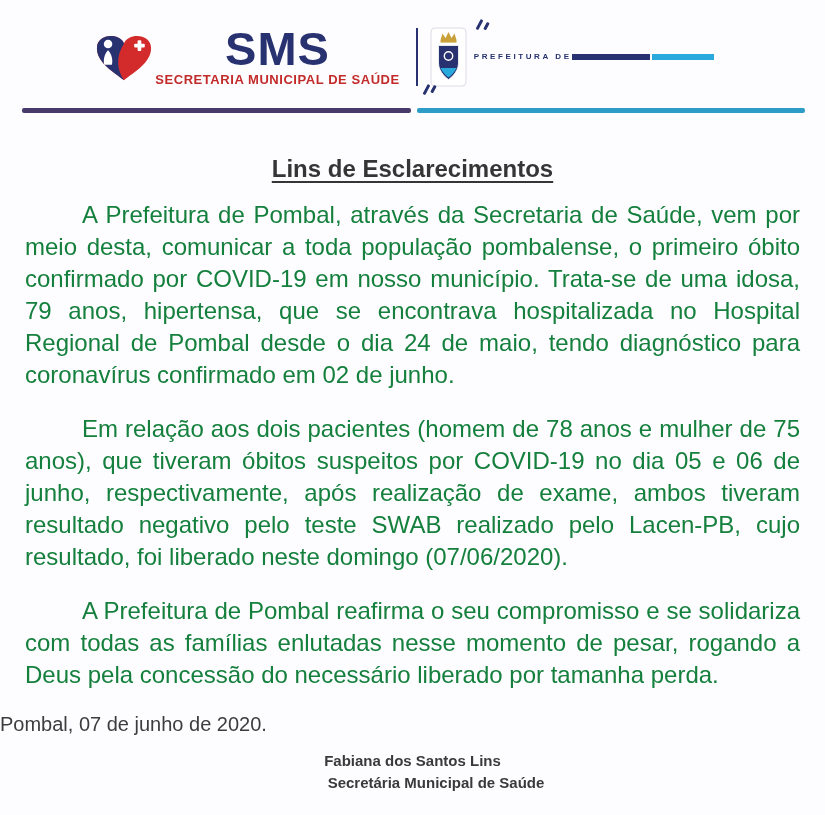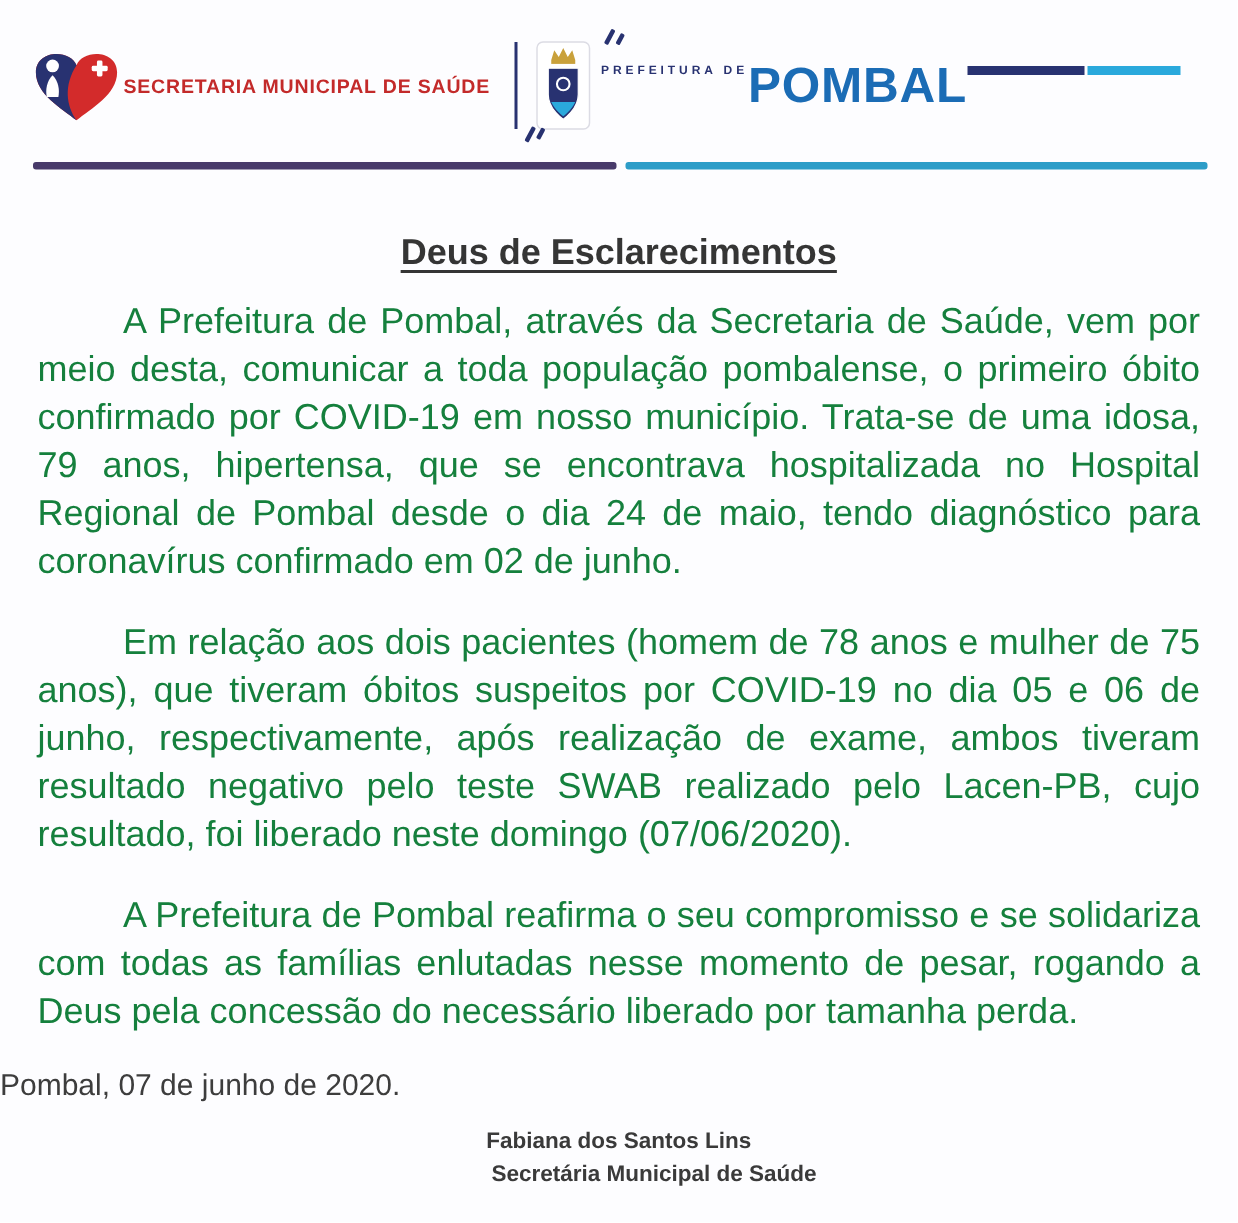--- a/index.html
+++ b/index.html
@@ -105,20 +105,21 @@
 
         <path d="M30 13 C26 2 2 2 2 18 C2 33 20 43 30 51 C23 41 21 27 30 13 Z" fill="#283271"></path>
 
         <circle cx="13.5" cy="13.5" r="4.4" fill="#ffffff"></circle>
         <path d="M13.5 20 C9.5 24 8.5 30 9.5 35 L17.5 35 C18.5 30 17.5 24 13.5 20 Z" fill="#ffffff"></path>
 
         <rect x="40.5" y="13.4" width="11" height="3.8" rx="1" fill="#ffffff"></rect>
         <rect x="44.1" y="9.8" width="3.8" height="11" rx="1" fill="#ffffff"></rect>
       </svg>
       <div class="sms-right">
+        <div class="sms-acronym">SMS</div>
         <div class="sms-subtitle">SECRETARIA MUNICIPAL DE SAÚDE</div>
       </div>
     </div>
 
     <div class="logo-separator"></div>
 
     <div class="pombal-logo">
       <span class="speed-mark m1"></span>
       <span class="speed-mark m2"></span>
       <span class="speed-mark m3"></span>
@@ -130,36 +131,35 @@
         <rect x="10.5" y="13" width="16" height="2.6" fill="#c9a13b"></rect>
 
         <path d="M8.5 18.5 H28.5 V36 C28.5 46 18.5 52.5 18.5 52.5 C18.5 52.5 8.5 46 8.5 36 Z" fill="#283271" stroke="#ffffff" stroke-width="0.8"></path>
 
         <path d="M10.5 41 C13 46.5 18.5 50.5 18.5 50.5 C18.5 50.5 24 46.5 26.5 41 Z" fill="#2aa9dc"></path>
 
         <circle cx="18.5" cy="29" r="4.2" fill="none" stroke="#ffffff" stroke-width="1.4"></circle>
       </svg>
       <div class="pombal-right">
         <div class="pombal-overline">PREFEITURA DE</div>
-        <div class="pombal-name">POMBAL</div>
         <div class="pombal-bar">
           <span class="seg-navy"></span>
           <span class="seg-cyan"></span>
         </div>
       </div>
     </div>
   </div>
 
   <div class="rule">
     <div class="left"></div>
     <div class="right"></div>
   </div>
 
   <div class="doc-title">
-    <span>Deus de Esclarecimentos</span>
+    <span>Lins de Esclarecimentos</span>
   </div>
 
   <div class="content">
     <p>A Prefeitura de Pombal, através da Secretaria de Saúde, vem por meio desta, comunicar a toda população pombalense, o primeiro óbito confirmado por COVID-19 em nosso município. Trata-se de uma idosa, 79 anos, hipertensa, que se encontrava hospitalizada no Hospital Regional de Pombal desde o dia 24 de maio, tendo diagnóstico para coronavírus confirmado em 02 de junho.</p>
     <p>Em relação aos dois pacientes (homem de 78 anos e mulher de 75 anos), que tiveram óbitos suspeitos por COVID-19 no dia 05 e 06 de junho, respectivamente, após realização de exame, ambos tiveram resultado negativo pelo teste SWAB realizado pelo Lacen-PB, cujo resultado, foi liberado neste domingo (07/06/2020).</p>
     <p>A Prefeitura de Pombal reafirma o seu compromisso e se solidariza com todas as famílias enlutadas nesse momento de pesar, rogando a Deus pela concessão do necessário liberado por tamanha perda.</p>
   </div>
 
   <div class="dateline">Pombal, 07 de junho de 2020.</div>
   <div class="sig-name">Fabiana dos Santos Lins</div>

